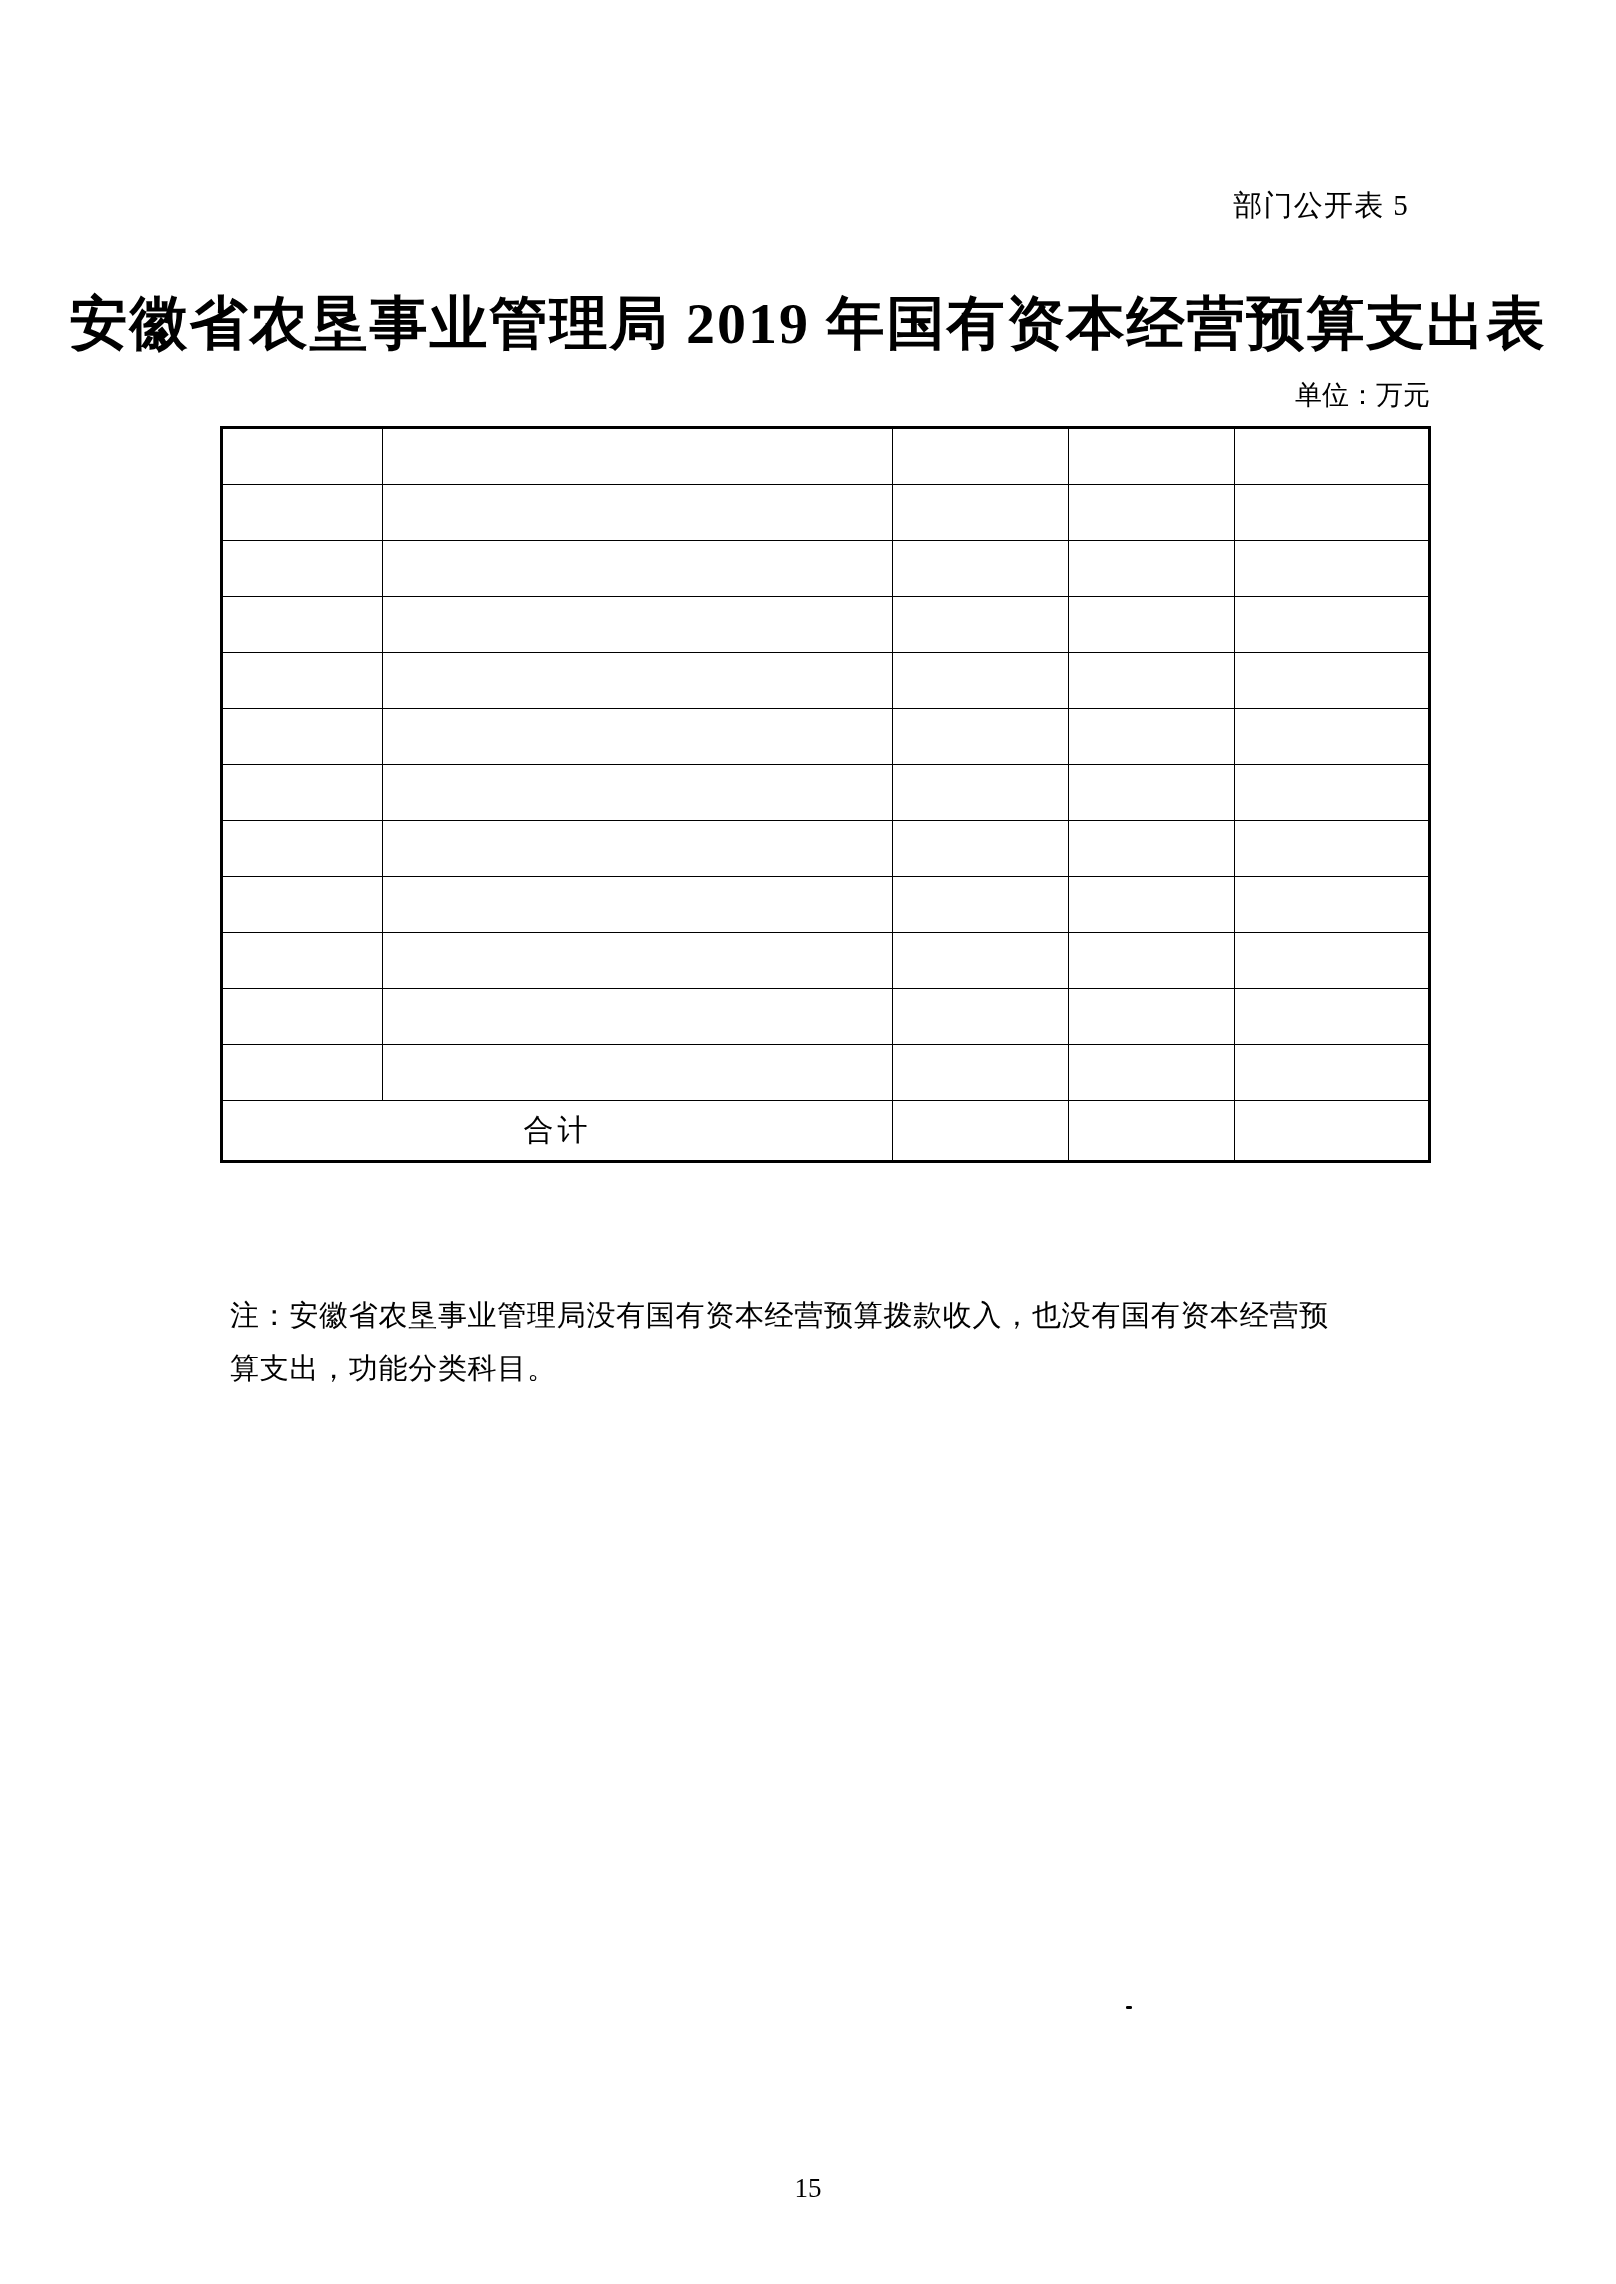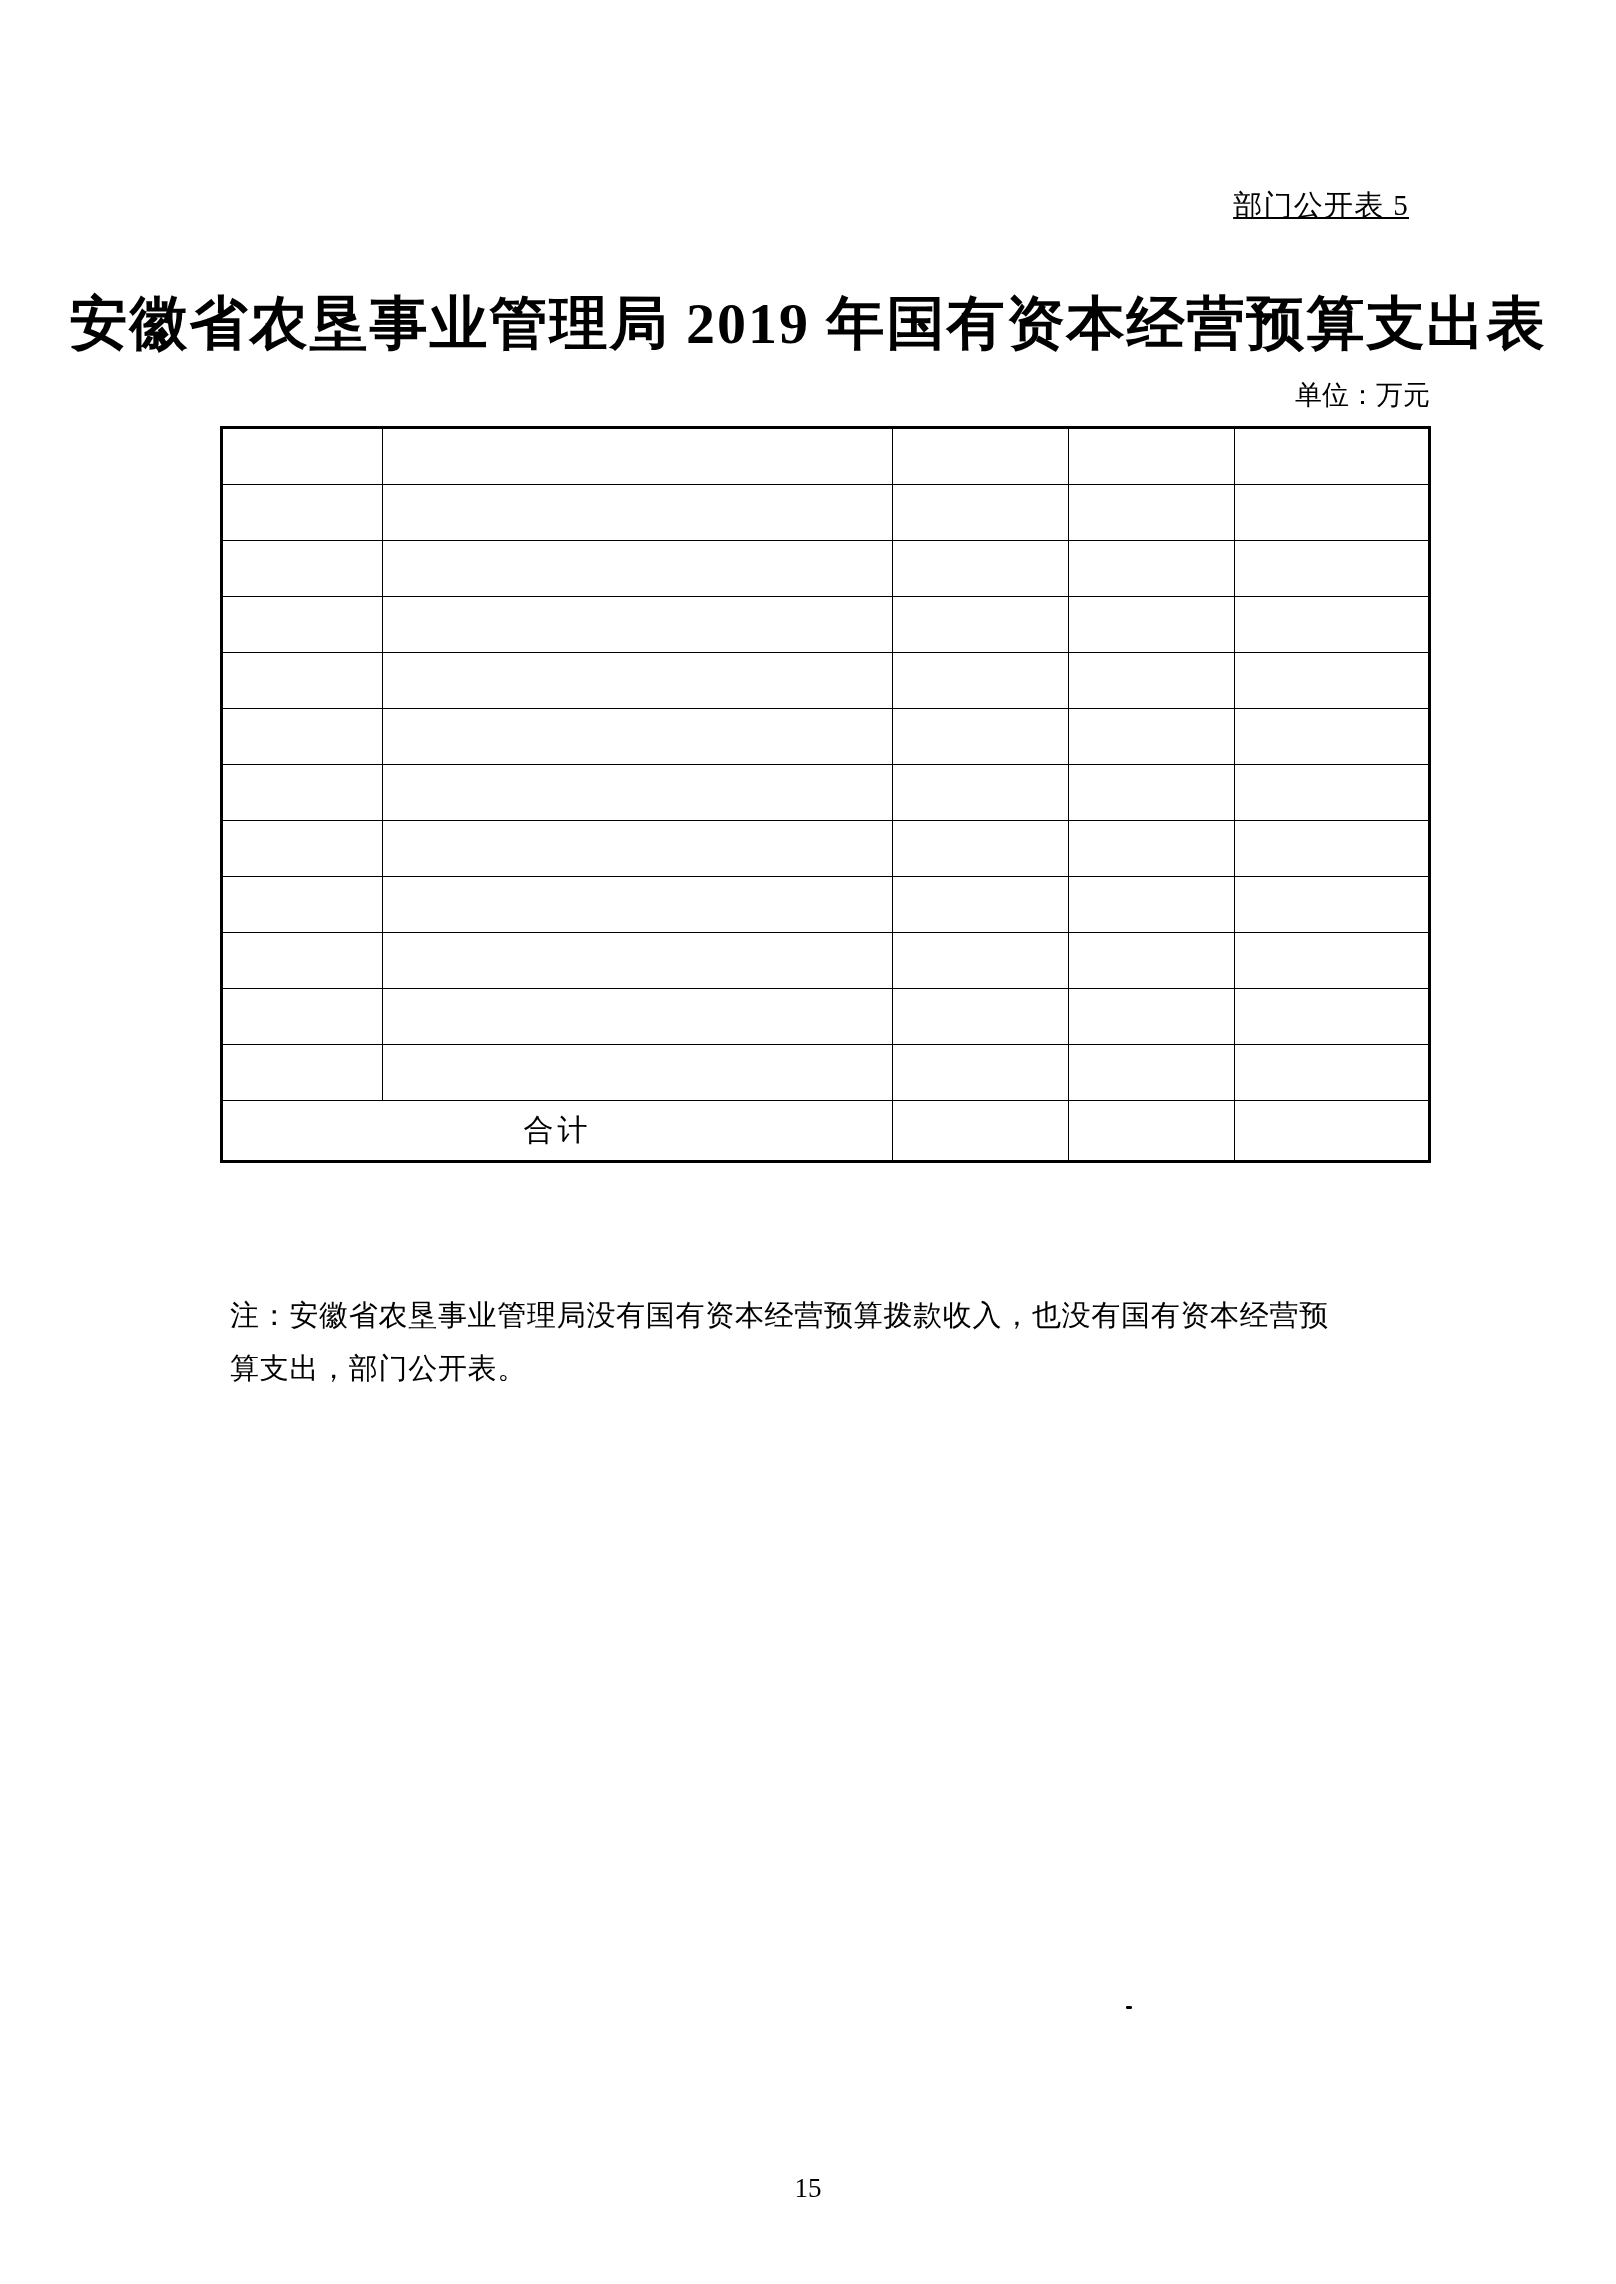--- a/index.html
+++ b/index.html
@@ -16,21 +16,20 @@
     font-family: "Liberation Serif", "DejaVu Serif", serif;
     overflow: hidden;
   }
   .corner-label {
     position: absolute;
     top: 186px;
     right: 207px;
     font-size: 29px;
     letter-spacing: 1.3px;
     white-space: nowrap;
-    text-decoration: underline;
   }
   .doc-title {
     position: absolute;
     top: 285px;
     left: 0;
     width: 100%;
     text-align: center;
     font-size: 58px;
     font-weight: bold;
     letter-spacing: 2px;
@@ -221,21 +220,21 @@
         <td colspan="2">合计</td>
         <td></td>
         <td></td>
         <td></td>
       </tr>
     </tbody>
   </table>
 
   <div class="note-block">
     <div>注：安徽省农垦事业管理局没有国有资本经营预算拨款收入，也没有国有资本经营预</div>
-    <div>算支出，部门公开表。</div>
+    <div>算支出，功能分类科目。</div>
   </div>
 
   <div class="artifact-dot"></div>
 
   <div class="page-number">15</div>
 
 </div>
 
 
 </body></html>

